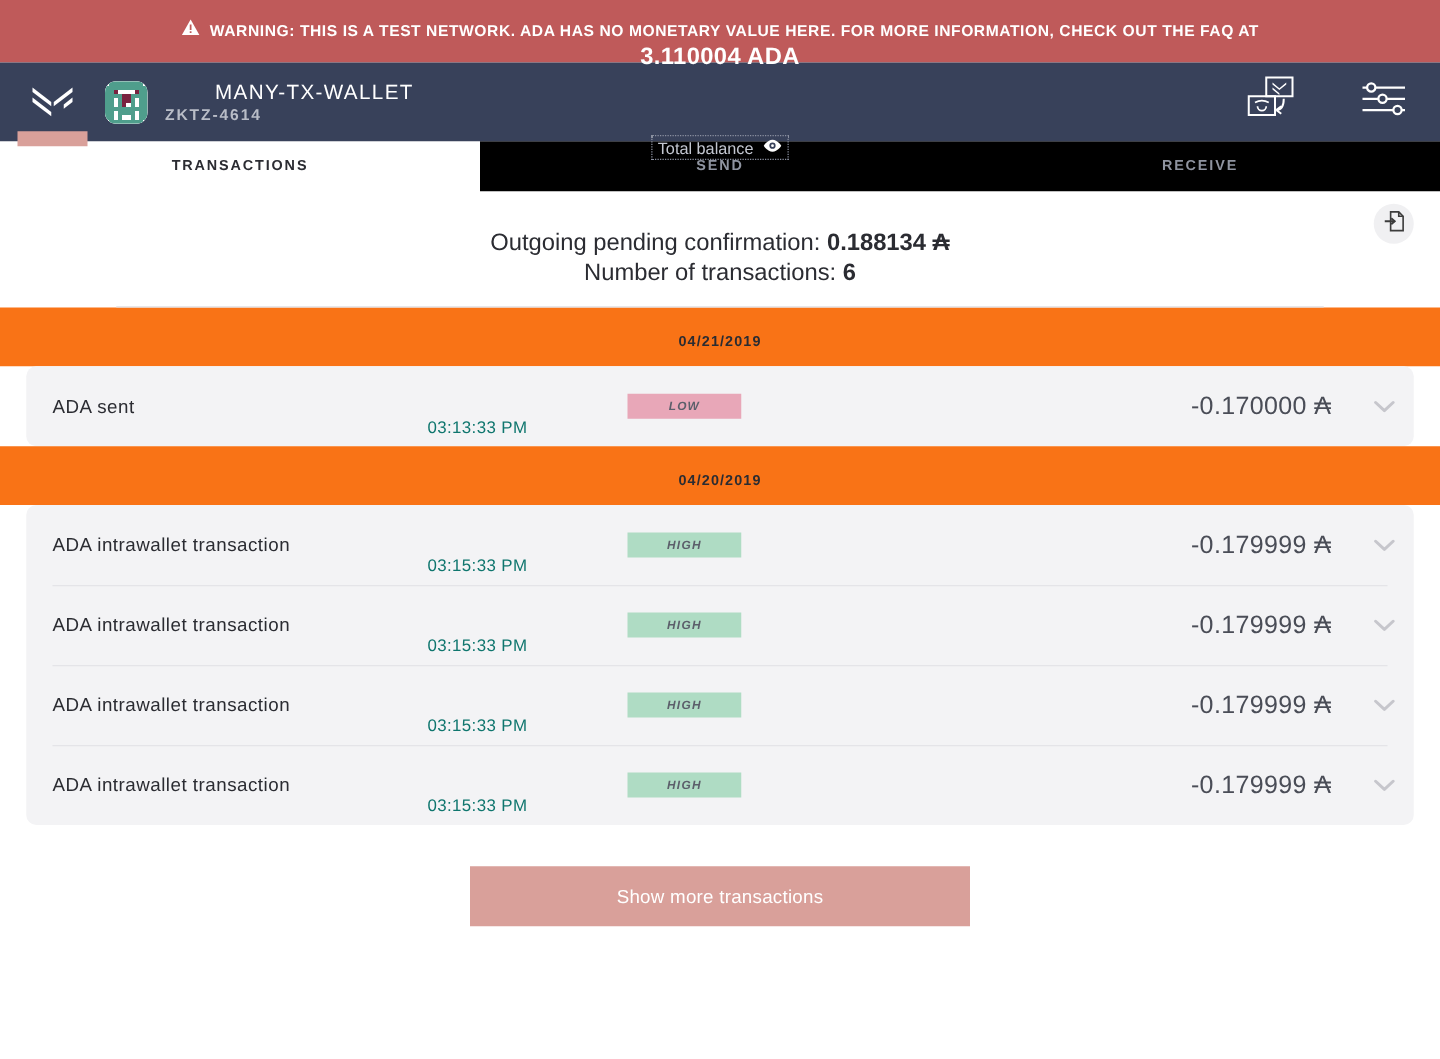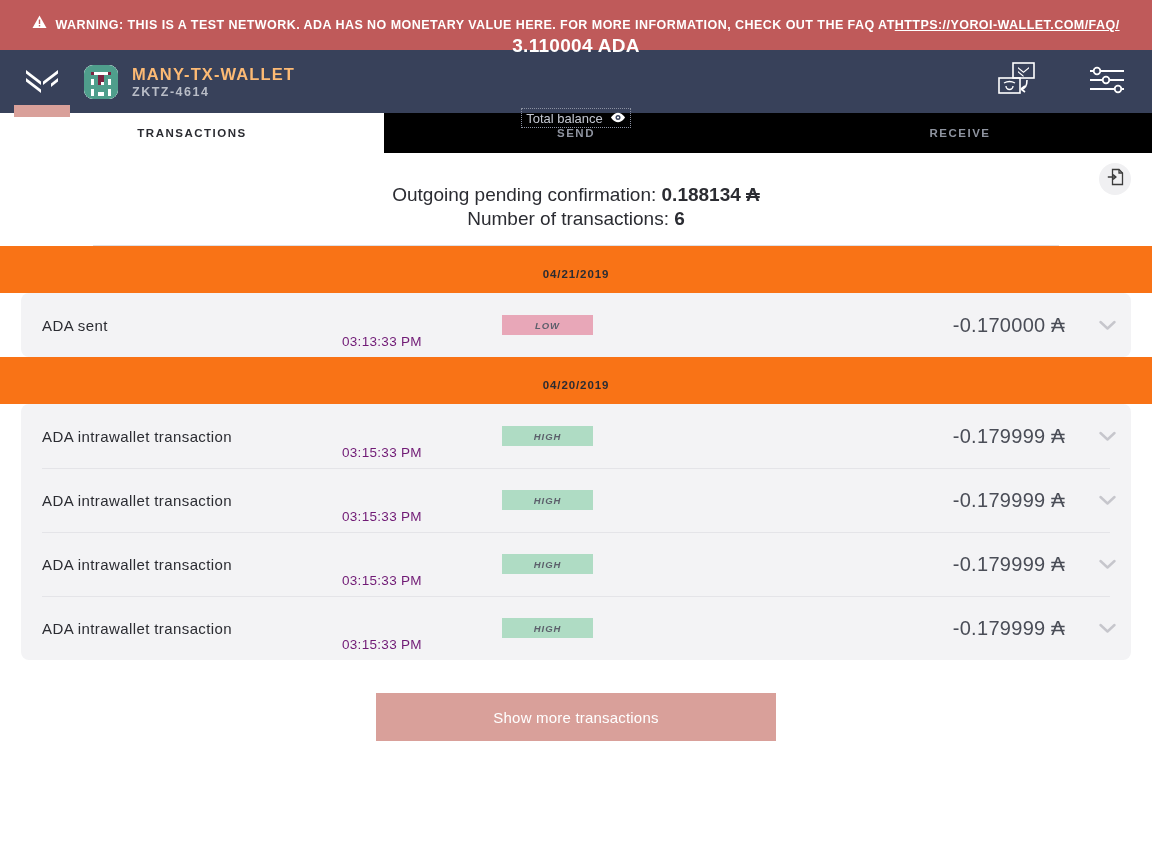--- a/index.html
+++ b/index.html
@@ -62,24 +62,25 @@
   .wallet-info { display: flex; align-items: center; gap: 14px; }
   .wallet-avatar {
     width: 34px; height: 34px;
     border-radius: 9px;
     overflow: hidden;
     display: block;
     background: #ffffff;
   }
   .wallet-names { display: flex; flex-direction: column; gap: 1px; }
   .wallet-title {
-    color: #fdba74;
+    color: #ffffff;
     font-size: 16.5px;
-    font-weight: bold;
+    font-weight: normal;
     letter-spacing: 1.1px;
+    margin-left: 40px;
   }
   .wallet-sub {
     color: #b9bdc7;
     font-size: 12.5px;
     letter-spacing: 1.5px;
     font-weight: bold;
   }
 
   .balance-block {
     position: absolute;
@@ -191,21 +192,21 @@
   }
   .tx-type {
     width: 300px;
     font-size: 15px;
     color: #2b2c32;
     letter-spacing: .4px;
   }
   .tx-time {
     width: 160px;
     font-size: 13.5px;
-    color: #701a75;
+    color: #0f766e;
     letter-spacing: .3px;
     margin-top: 32px;
   }
   .tx-badge-cell { width: 140px; display: flex; justify-content: flex-start; }
   .tx-badge {
     width: 91px;
     height: 20px;
     display: flex; align-items: center; justify-content: center;
     font-size: 9.5px;
     font-weight: bold;
@@ -249,21 +250,20 @@
 
 <div class="warn-banner">
   <span class="warn-icon">
     <svg width="15" height="14" viewBox="0 0 15 14">
       <path d="M7.5 0.5 L14.5 13 L0.5 13 Z" fill="#ffffff"></path>
       <rect x="6.8" y="4.6" width="1.4" height="4.4" fill="#bf5a5a"></rect>
       <rect x="6.8" y="10" width="1.4" height="1.4" fill="#bf5a5a"></rect>
     </svg>
   </span>
   <span>WARNING: THIS IS A TEST NETWORK. ADA HAS NO MONETARY VALUE HERE. FOR MORE INFORMATION, CHECK OUT THE FAQ AT </span>
-    <a href="#">HTTPS://YOROI-WALLET.COM/FAQ/</a>
 </div>
 
 <div class="navbar">
 
   <div class="logo-cell">
     <span>
       <svg width="34" height="30" viewBox="0 0 34 30">
         <path d="M1 3 L16 14.5 L16 18 L1 6.5 Z" fill="#ffffff"></path>
         <path d="M1 11 L16 22.5 L16 26 L1 14.5 Z" fill="#ffffff"></path>
         <path d="M33 3 L18 14.5 L18 18 L33 6.5 Z" fill="#ffffff"></path>

